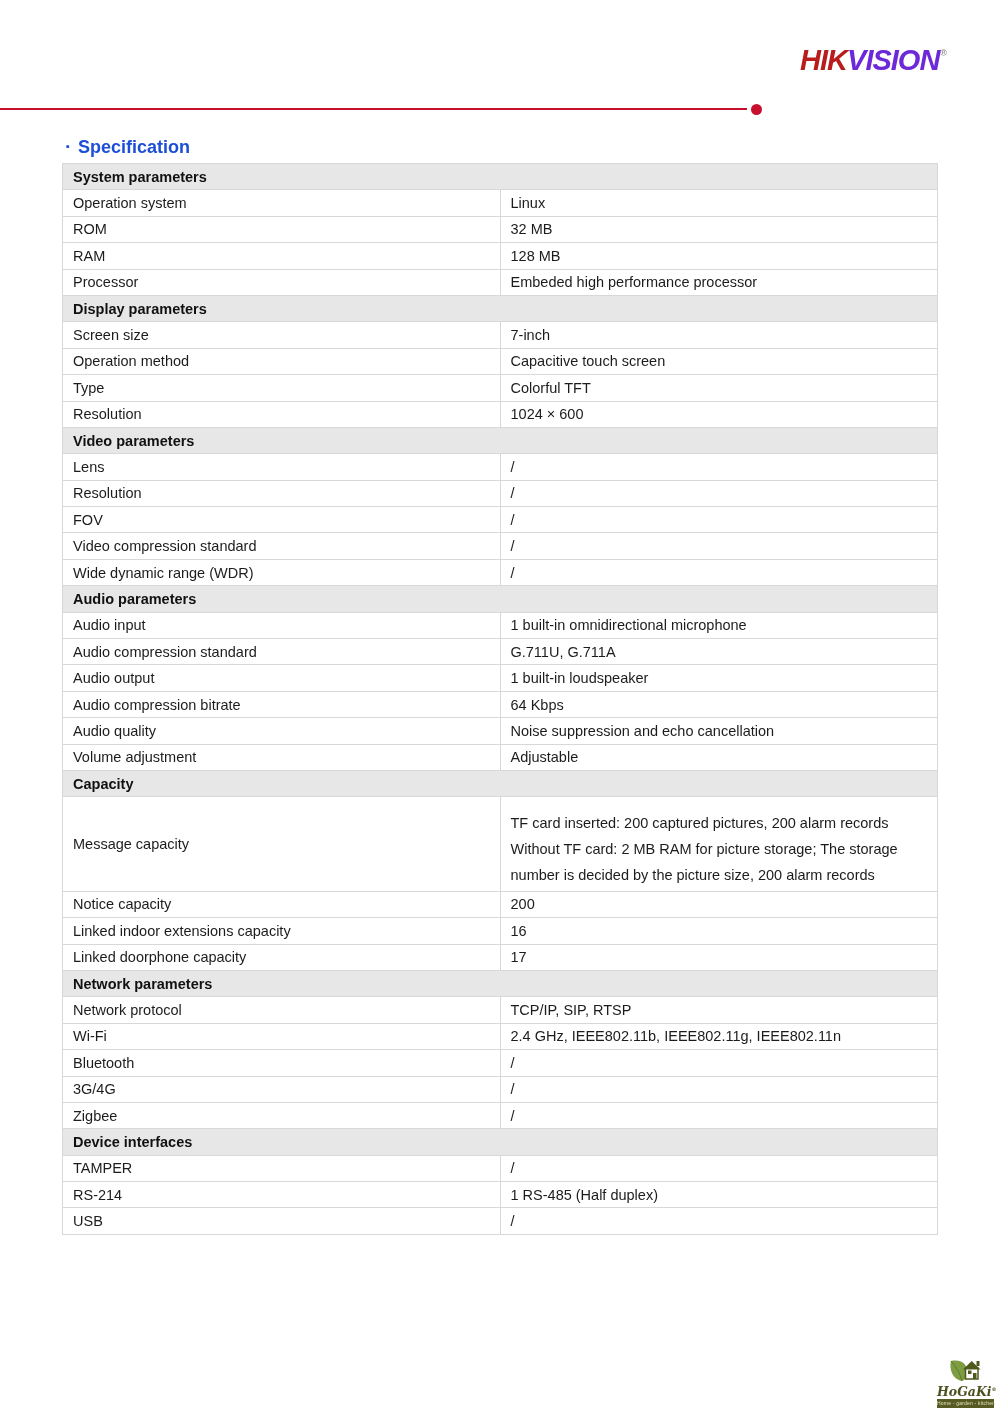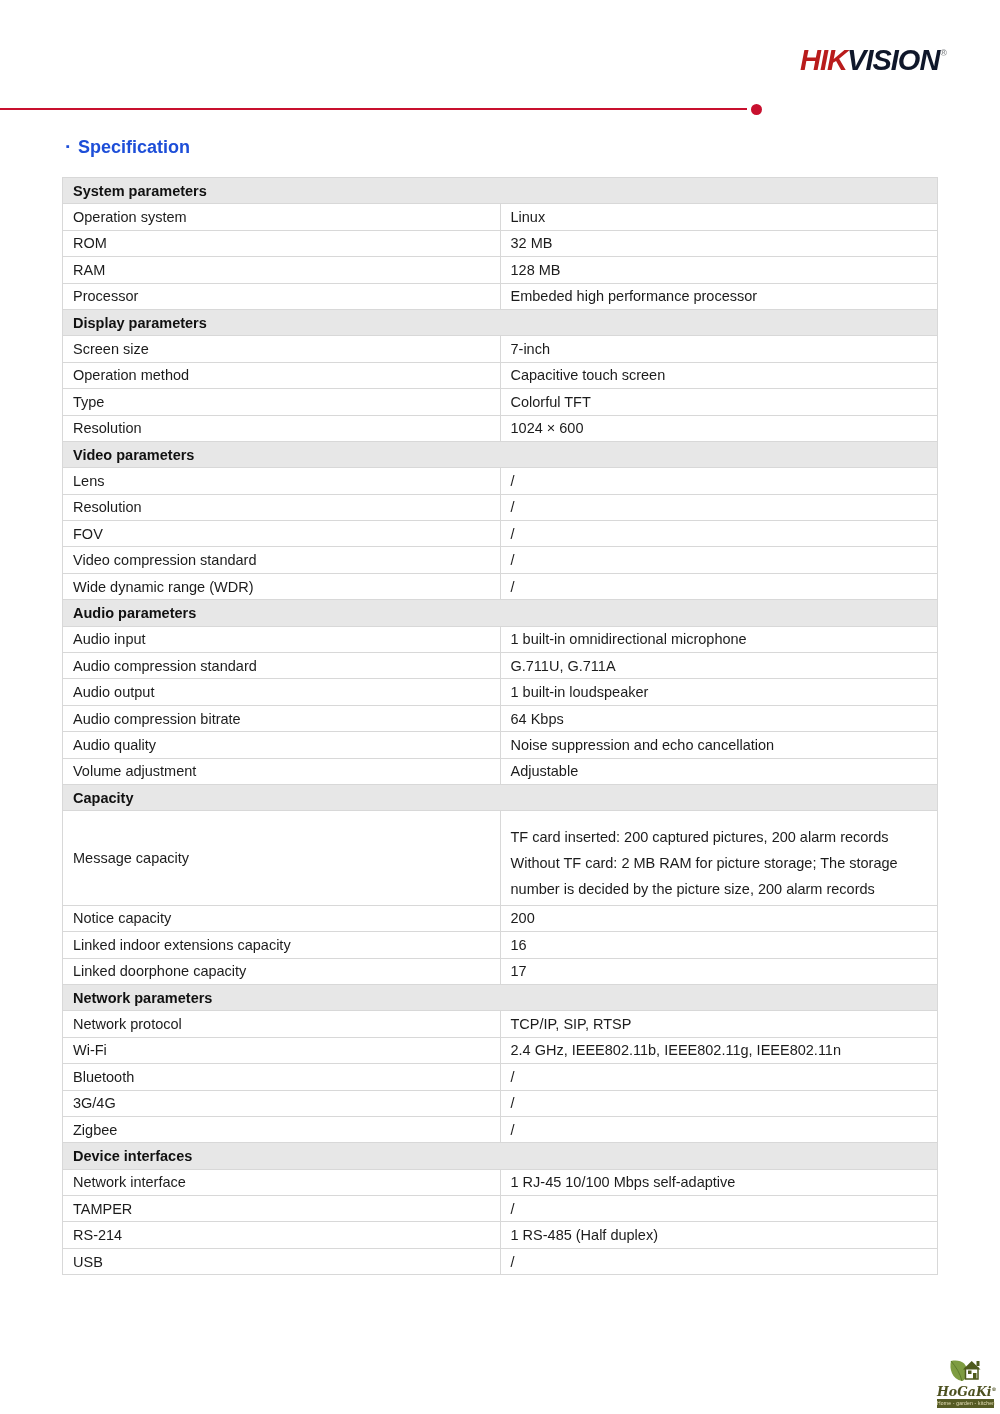--- a/index.html
+++ b/index.html
@@ -11,37 +11,37 @@
   }
   .page { position:relative; width:1000px; height:1414px; overflow:hidden; background:#ffffff; }
 
   
   .hik-logo {
     position:absolute; top:44px; right:53px;
     font-size:29px; font-weight:bold; font-style:italic;
     letter-spacing:-1px; white-space:nowrap;
   }
   .hik-red  { color:#b91c1c; }
-  .hik-gray { color:#0f172a; }
+  .hik-gray { color:#6d28d9; }
   .hik-reg  { font-size:9px; font-style:normal; color:#8e9093; vertical-align:14px; letter-spacing:0; margin-left:1px; }
 
   
   .red-rule { position:absolute; top:108px; left:0; width:747px; height:2px; background:#c8102e; }
   .red-dot  { position:absolute; top:104px; left:751px; width:11px; height:11px; border-radius:50%; background:#c8102e; }
 
   
   .spec-heading {
     position:absolute; top:137px; left:66px; margin:0;
     font-size:18px; font-weight:bold; color:#1d4ed8;
   }
   .bullet { font-size:11px; vertical-align:3px; margin-right:8px; }
 
   
   table.spec-table {
-    position:absolute; top:177px; left:62px; width:876px;
+    position:absolute; top:163px; left:62px; width:876px;
     border-collapse:collapse; table-layout:fixed;
     font-size:14.5px; color:#1c1c1c;
   }
   .spec-table th, .spec-table td {
     border:1px solid #d8d8d8;
     padding:0 6px 0 10px;
     text-align:left; vertical-align:middle;
     height:25.4px;
     font-weight:normal;
     overflow:hidden;
@@ -214,24 +214,20 @@
         <tr>
           <td class="label">3G/4G</td>
           <td class="value">/</td>
         </tr>
         <tr>
           <td class="label">Zigbee</td>
           <td class="value">/</td>
         </tr>
         <tr>
           <th colspan="2" class="section">Device interfaces</th>
-        </tr>
-        <tr>
-          <td class="label">Network interface</td>
-          <td class="value">1 RJ-45 10/100 Mbps self-adaptive</td>
         </tr>
         <tr>
           <td class="label">TAMPER</td>
           <td class="value">/</td>
         </tr>
         <tr>
           <td class="label">RS-214</td>
           <td class="value">1 RS-485 (Half duplex)</td>
         </tr>
         <tr>

